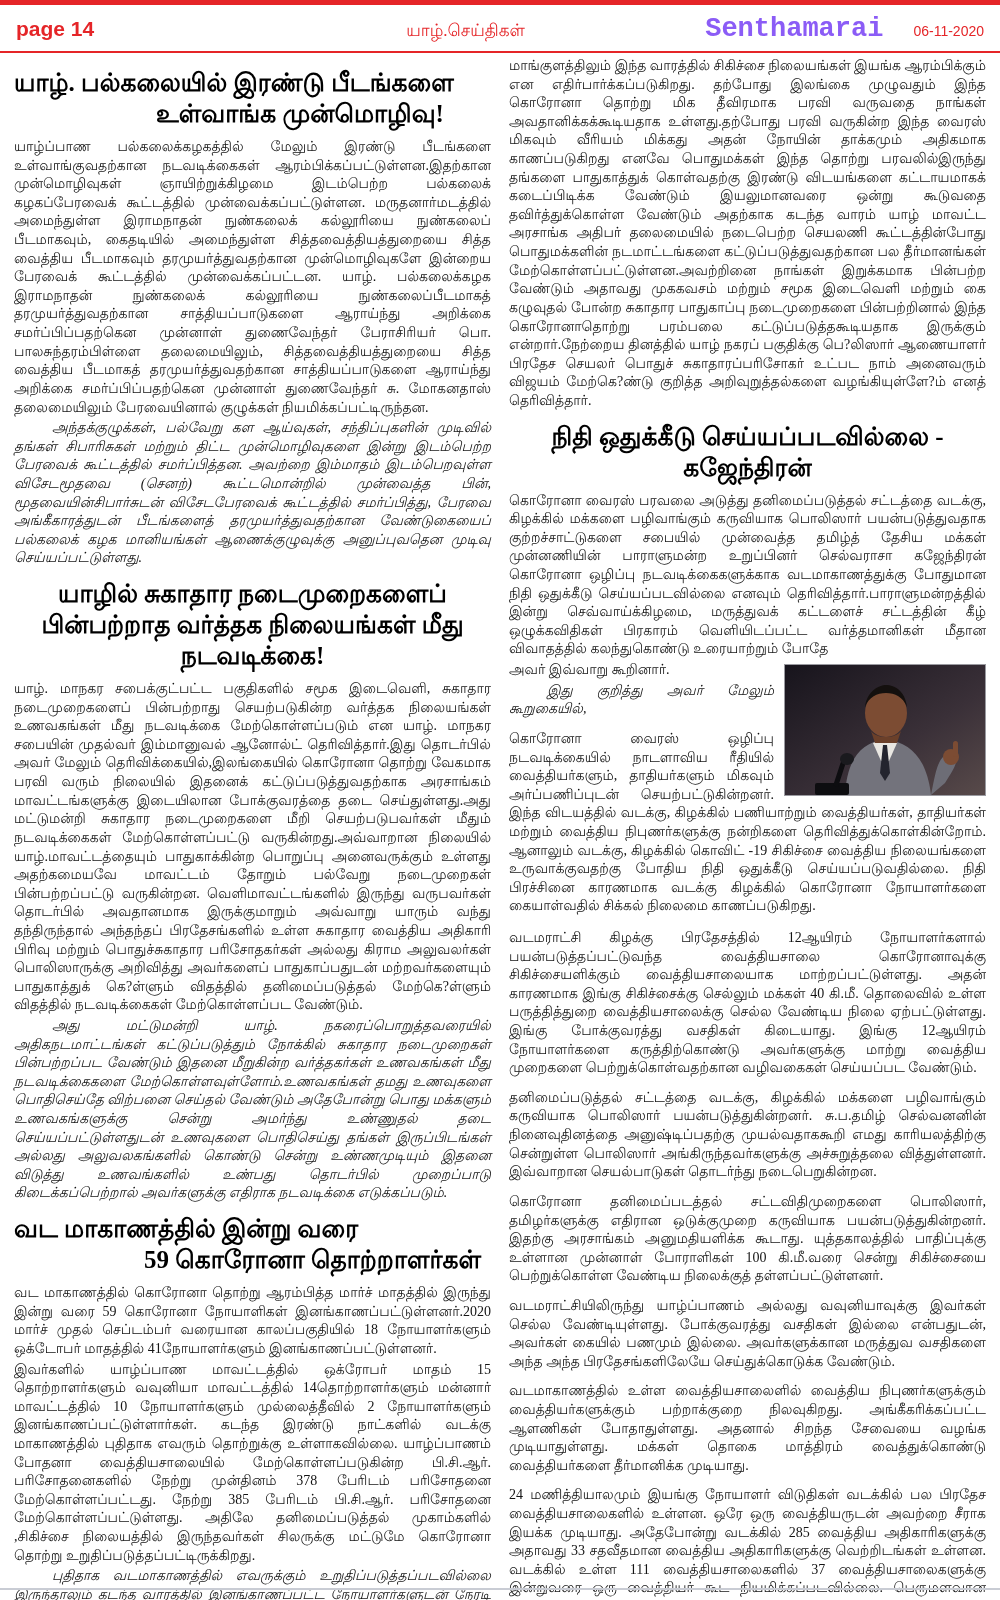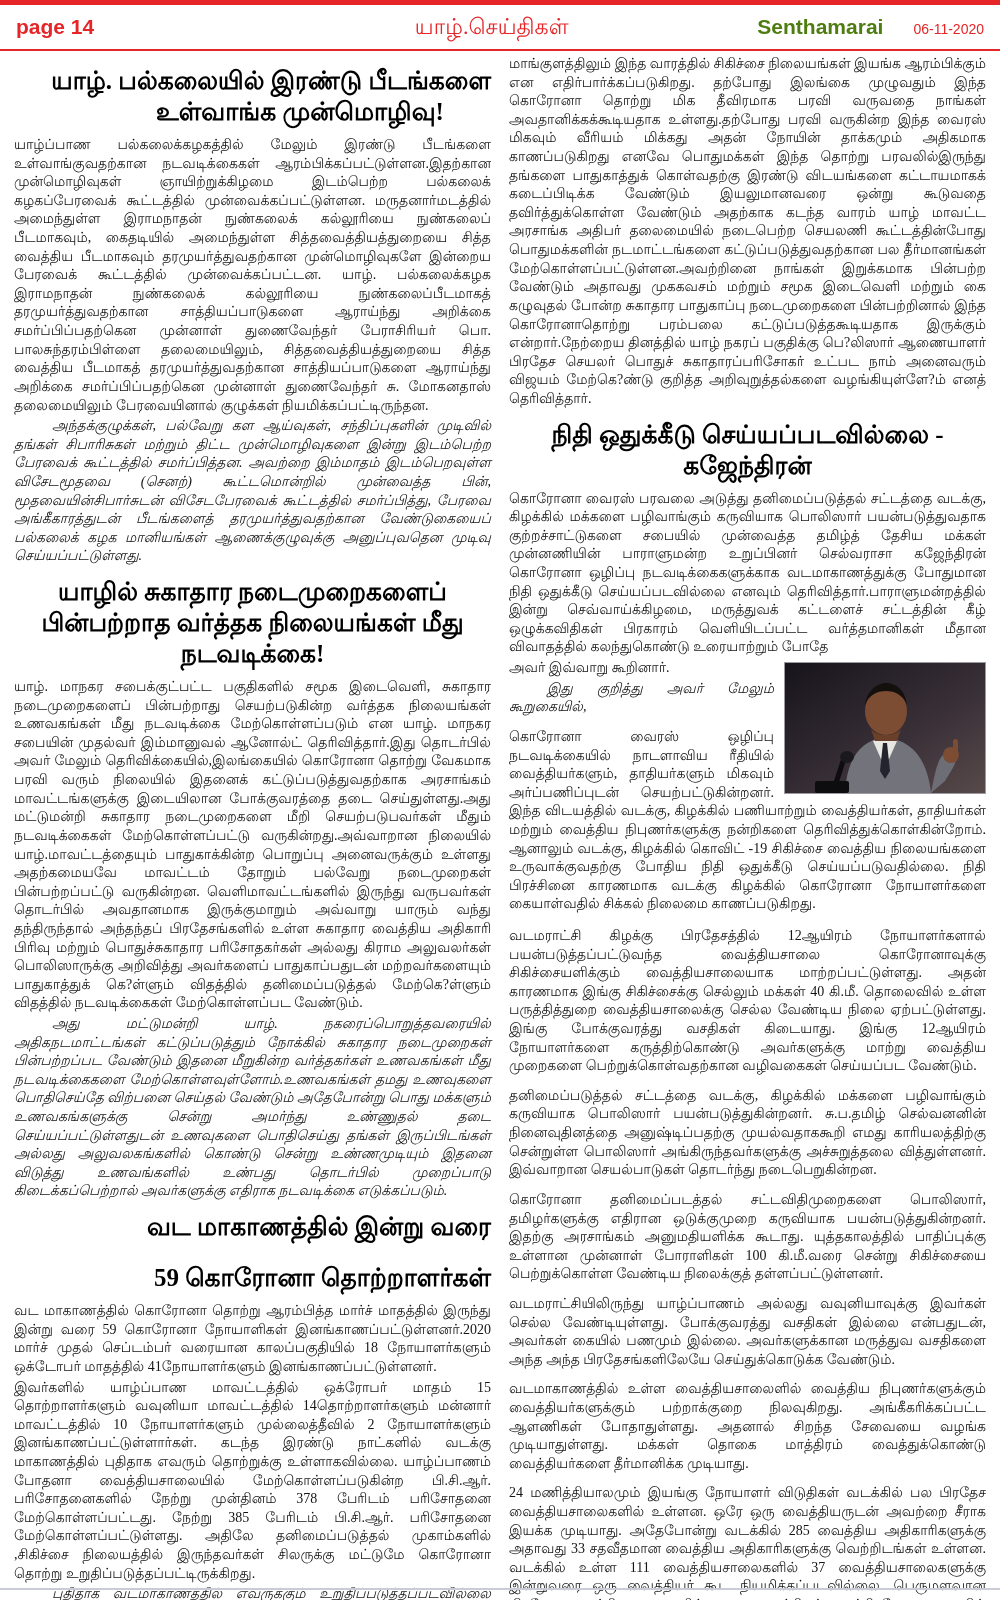--- a/index.html
+++ b/index.html
@@ -17,46 +17,46 @@
     padding:9px 16px 7px 16px;
     border-bottom:2px solid #e52528;
     justify-content:space-between;
   }
   .page-label{
     color:#e52528;font-weight:bold;font-size:21px;
     font-family:"Liberation Sans", sans-serif;
     width:210px;
   }
   .section-title{
-    color:#e52528;font-size:22px;flex:1;text-align:center;
+    color:#e52528;font-size:17px;flex:1;text-align:center;
   }
   .paper-name{
-    color:#4d7c0f;font-weight:bold;font-size:21px;
-    font-family:Liberation Sans, sans-serif;
+    color:#8b5cf6;font-weight:bold;font-size:27px;
+    font-family:Liberation Mono, monospace;
   }
   .issue-date{
     color:#e52528;font-size:14px;margin-left:30px;
     font-family:"Liberation Sans", sans-serif;
   }
   .content{
     display:flex;gap:18px;
     padding:4px 14px 0 14px;
   }
   .col{width:477px;}
   .headline{
     font-weight:bold;
     font-size:25px;line-height:1.24;
     color:#000;
     margin:10px 0 9px 0;
   }
   .h-line{display:block;}
-  .h-left{text-align:right;}
+  .h-left{text-align:left;}
   .h-center{text-align:center;}
   .h-shift{text-align:center;padding-left:95px;}
-  .h-shift2{text-align:right;padding-left:130px;margin-top:20px;}
+  .h-shift2{text-align:left;padding-left:130px;}
   p.body{
     font-size:14px;line-height:1.33;
     text-align:justify;
     margin:0 0 2px 0;
   }
   p.indent{text-indent:38px;font-style:italic;}
   p.rgap{margin-bottom:11px;}
   .photo{
     float:right;
     width:202px;height:132px;

